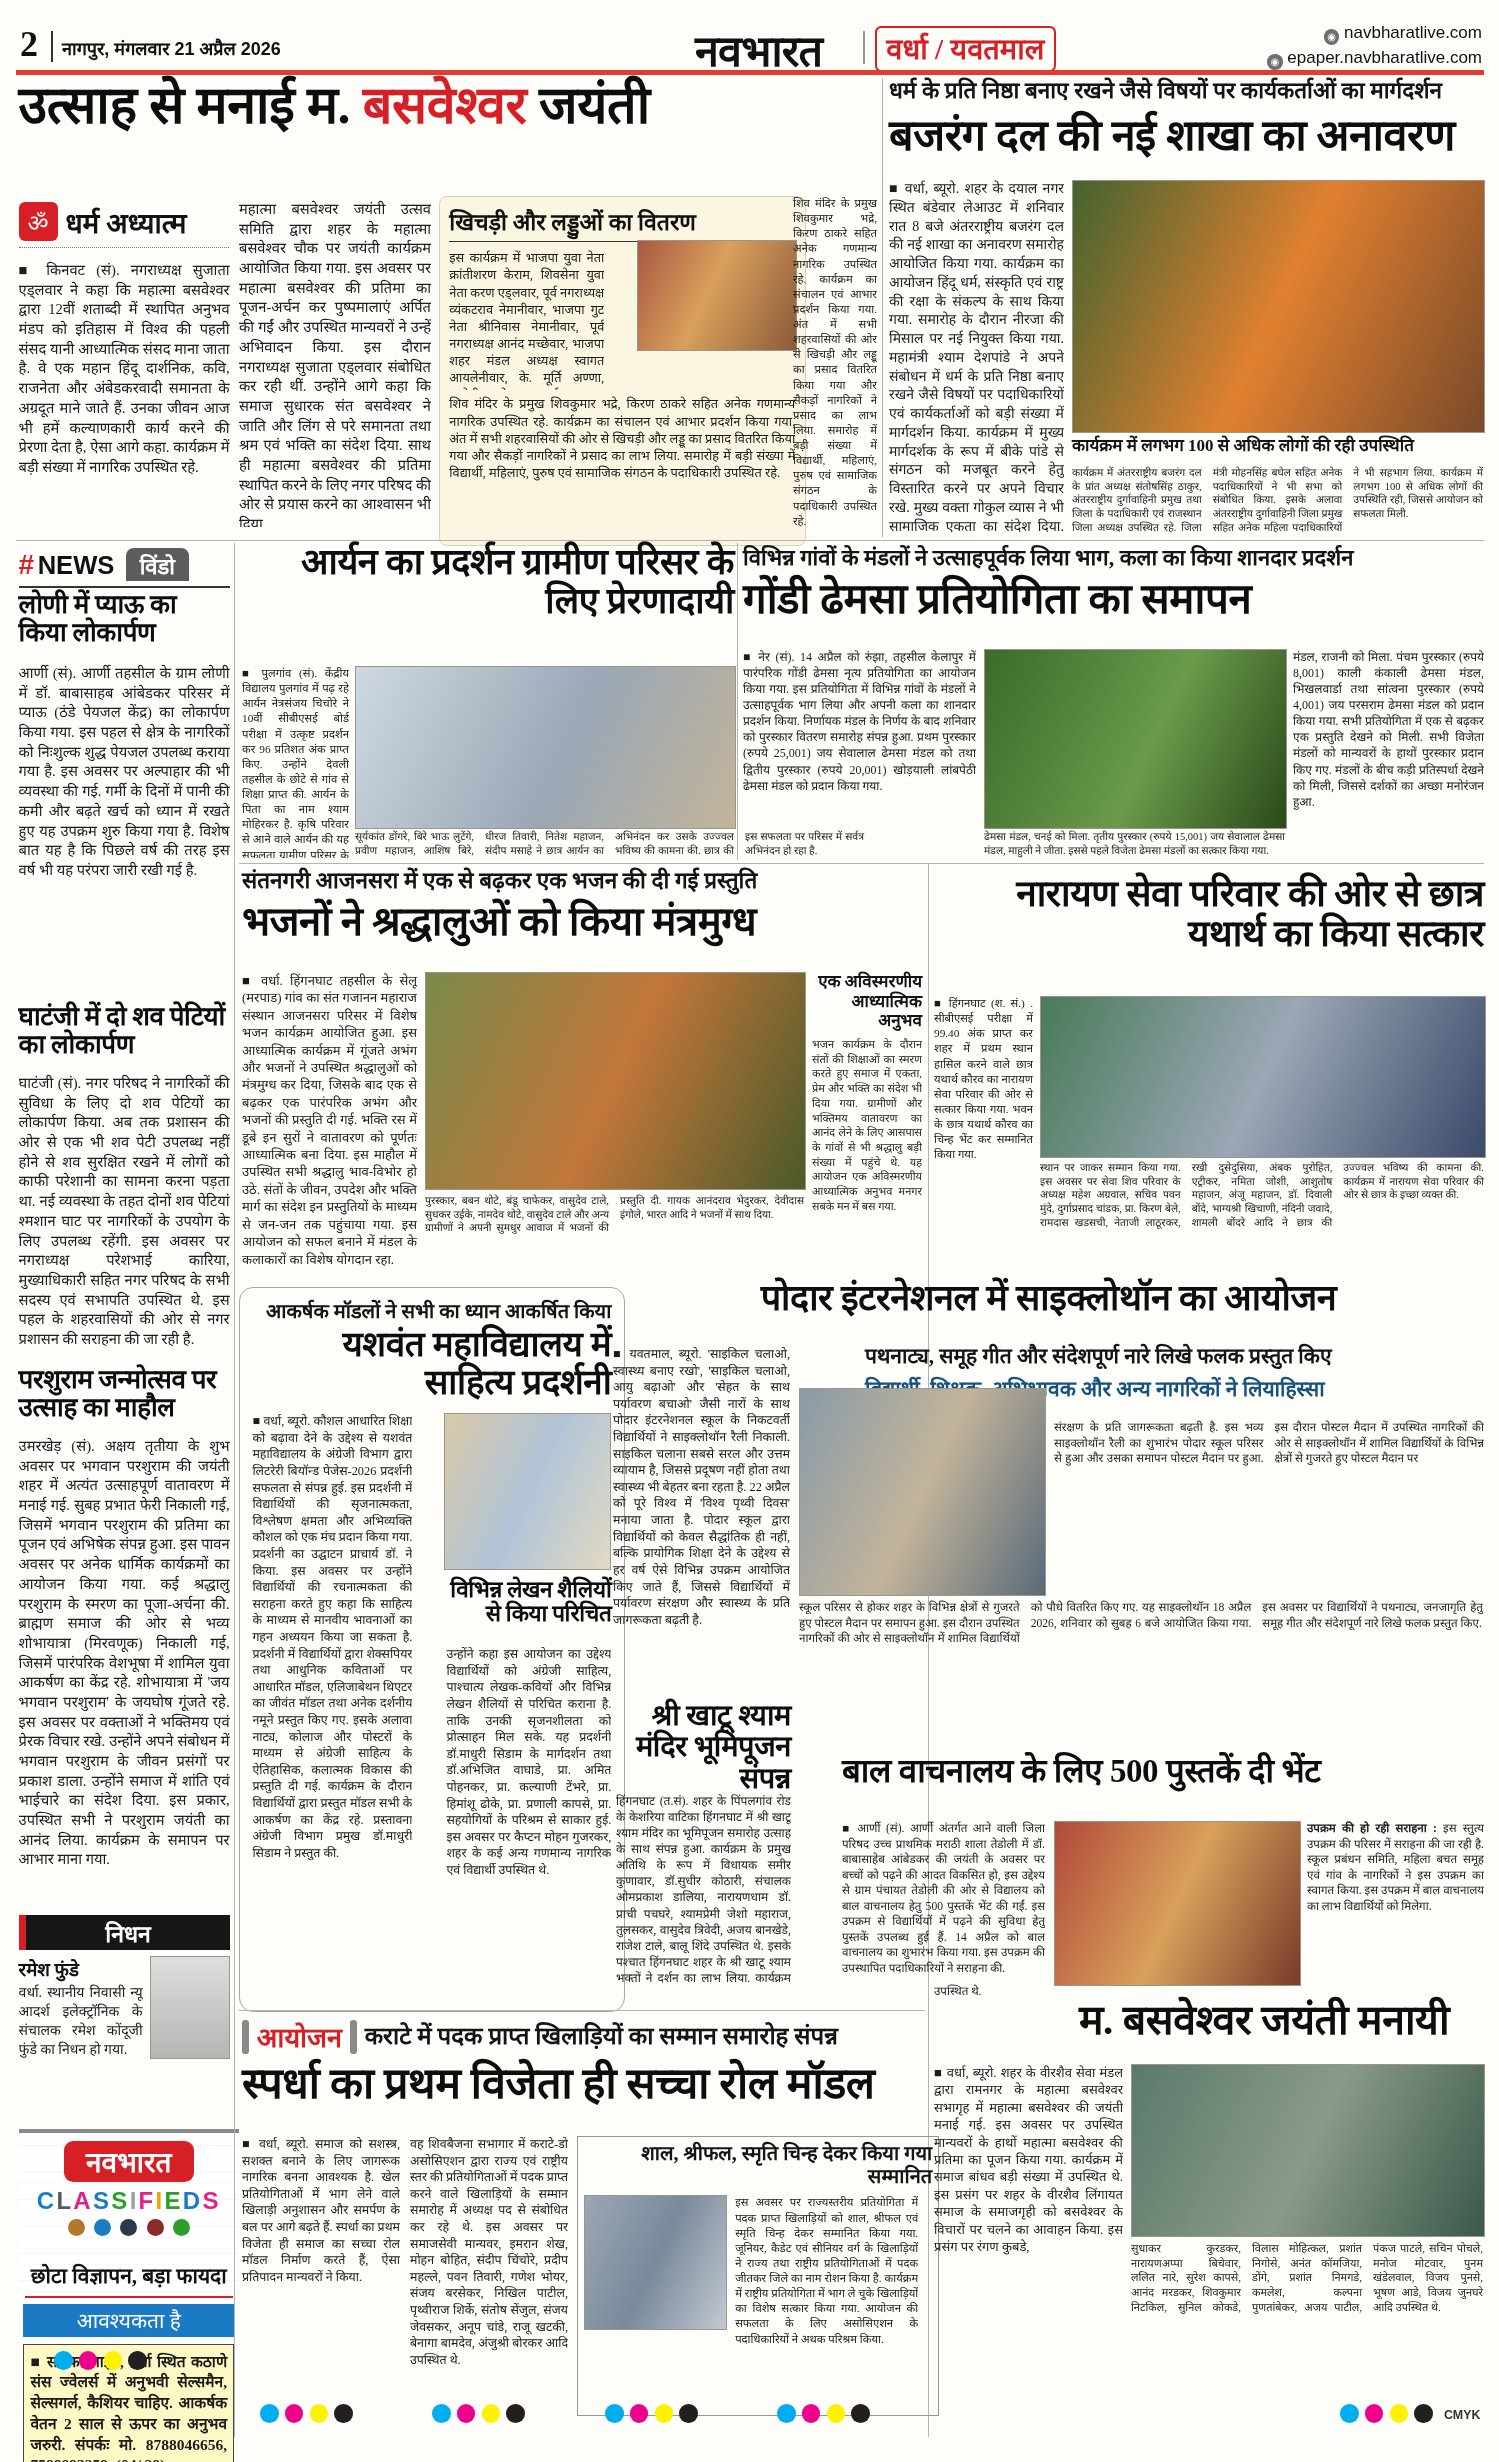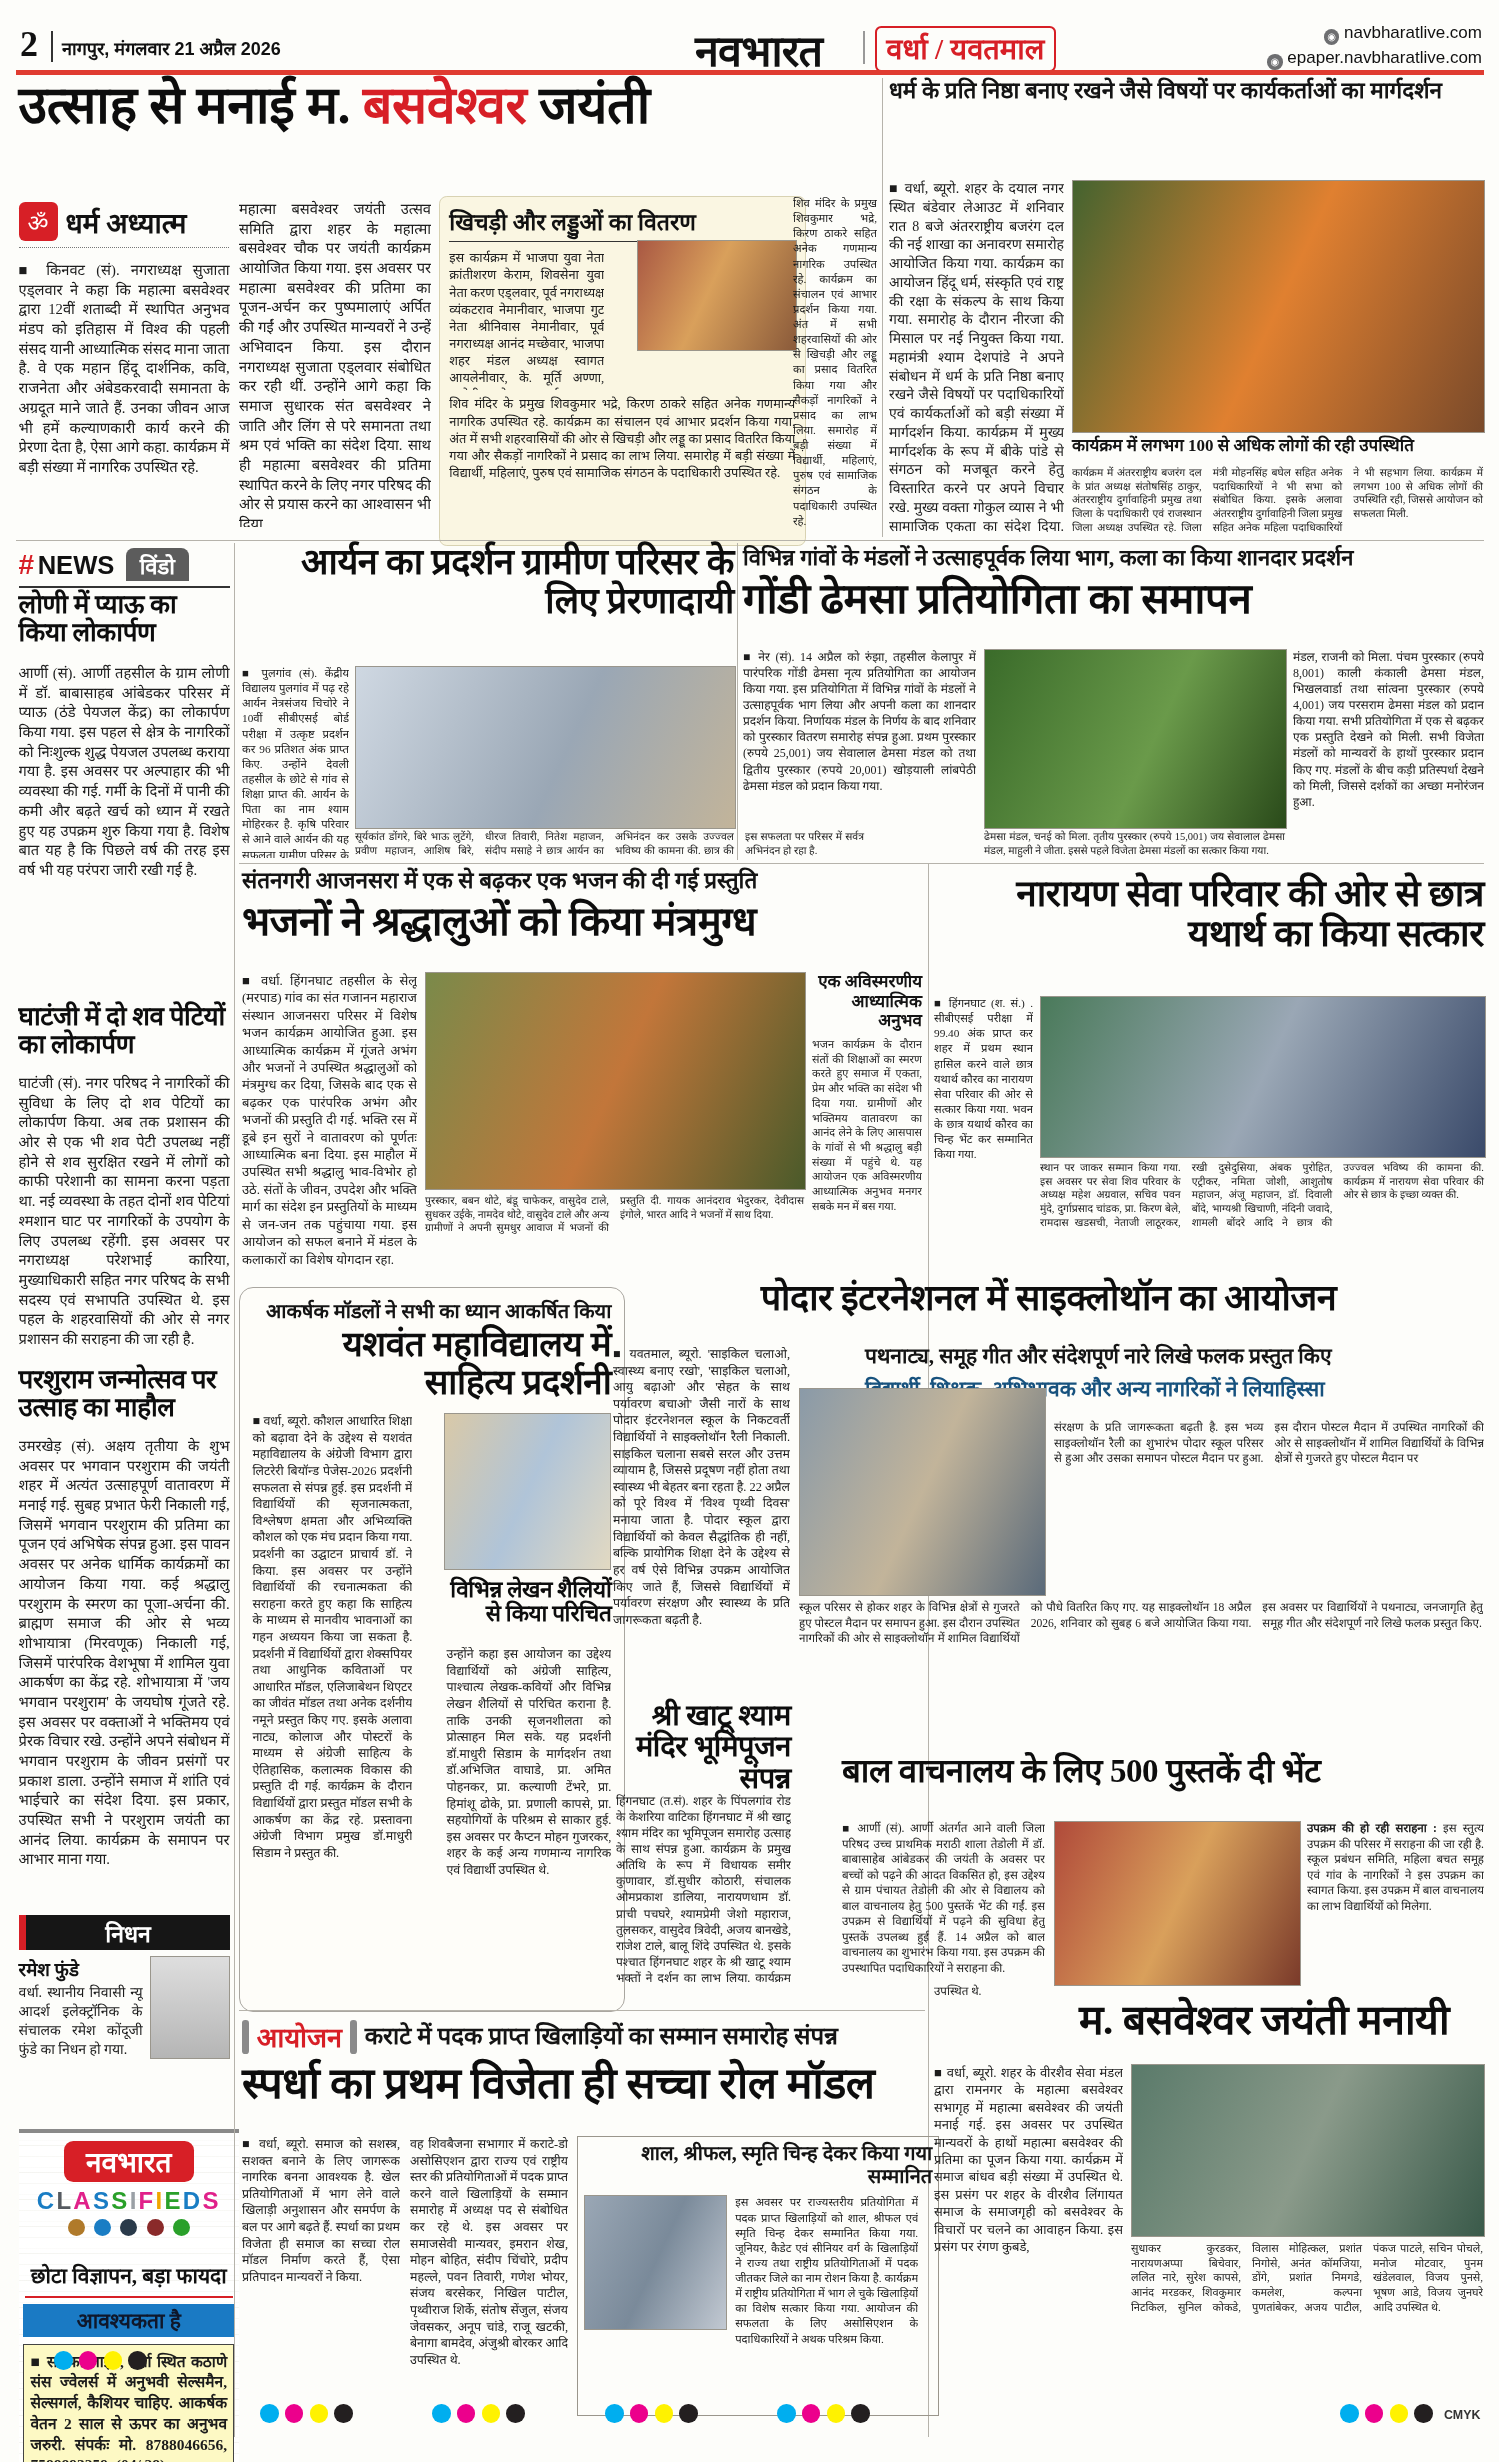--- a/index.html
+++ b/index.html
@@ -71,20 +71,21 @@
     <div style="font-size:23px;font-weight:800;border-bottom:1.6px solid #333;padding-bottom:4.7px;">खिचड़ी और लड्डुओं का वितरण</div>
     <div class="photo ph1 abs" style="right:7.8px;top:43px;width:158px;height:109px;"></div>
     <div class="bodytxt" style="margin-top:7.8px;width:155px;height:140px;font-size:12.8px;">इस कार्यक्रम में भाजपा युवा नेता क्रांतीशरण केराम, शिवसेना युवा नेता करण एड्लवार, पूर्व नगराध्यक्ष व्यंकटराव नेमानीवार, भाजपा गुट नेता श्रीनिवास नेमानीवार, पूर्व नगराध्यक्ष आनंद मच्छेवार, भाजपा शहर मंडल अध्यक्ष स्वागत आयलेनीवार, के. मूर्ति अण्णा, मारोती मुनेश्वर, पार्षद अभय महाजन, प्रविण राठोड, संतोष मरस्कोल्हे, प्रशांत कोरडे, प्रभु कोल्हे, राजू मादेवार सहित अनेक कार्यकर्ता उपस्थित रहे.</div>
     <div class="bodytxt" style="margin-top:6.2px;width:100%;height:116px;font-size:12.8px;">शिव मंदिर के प्रमुख शिवकुमार भद्रे, किरण ठाकरे सहित अनेक गणमान्य नागरिक उपस्थित रहे. कार्यक्रम का संचालन एवं आभार प्रदर्शन किया गया. अंत में सभी शहरवासियों की ओर से खिचड़ी और लड्डू का प्रसाद वितरित किया गया और सैकड़ों नागरिकों ने प्रसाद का लाभ लिया. समारोह में बड़ी संख्या में विद्यार्थी, महिलाएं, पुरुष एवं सामाजिक संगठन के पदाधिकारी उपस्थित रहे.</div>
   </div>
   <div class="abs bodytxt" style="left:793px;top:196px;width:84px;height:332px;font-size:11.3px;">शिव मंदिर के प्रमुख शिवकुमार भद्रे, किरण ठाकरे सहित अनेक गणमान्य नागरिक उपस्थित रहे. कार्यक्रम का संचालन एवं आभार प्रदर्शन किया गया. अंत में सभी शहरवासियों की ओर से खिचड़ी और लड्डू का प्रसाद वितरित किया गया और सैकड़ों नागरिकों ने प्रसाद का लाभ लिया. समारोह में बड़ी संख्या में विद्यार्थी, महिलाएं, पुरुष एवं सामाजिक संगठन के पदाधिकारी उपस्थित रहे.</div>
 
   <div class="abs vrule" style="left:882px;top:78px;height:459px;"></div>
 
   <div class="abs kick" style="left:889px;top:78px;width:594px;font-size:22.5px;">धर्म के प्रति निष्ठा बनाए रखने जैसे विषयों पर कार्यकर्ताओं का मार्गदर्शन</div>
+  <div class="abs hl" style="left:889px;top:113px;width:594px;font-size:43px;">बजरंग दल की नई शाखा का अनावरण</div>
   <div class="abs bodytxt" style="left:889px;top:180px;width:175px;height:355px;font-size:14px;">■ वर्धा, ब्यूरो. शहर के दयाल नगर स्थित बंडेवार लेआउट में शनिवार रात 8 बजे अंतरराष्ट्रीय बजरंग दल की नई शाखा का अनावरण समारोह आयोजित किया गया. कार्यक्रम का आयोजन हिंदू धर्म, संस्कृति एवं राष्ट्र की रक्षा के संकल्प के साथ किया गया. समारोह के दौरान नीरजा की मिसाल पर नई नियुक्त किया गया. महामंत्री श्याम देशपांडे ने अपने संबोधन में धर्म के प्रति निष्ठा बनाए रखने जैसे विषयों पर पदाधिकारियों एवं कार्यकर्ताओं को बड़ी संख्या में मार्गदर्शन किया. कार्यक्रम में मुख्य मार्गदर्शक के रूप में बीके पांडे से संगठन को मजबूत करने हेतु विस्तारित करने पर अपने विचार रखे. मुख्य वक्ता गोकुल व्यास ने भी सामाजिक एकता का संदेश दिया. अखिल अंतर्गत आने पर वर्धा जिला</div>
   <div class="abs photo ph2" style="left:1072px;top:180px;width:411px;height:251px;"></div>
   <div class="abs kick" style="left:1072px;top:436px;width:411px;font-size:17px;">कार्यक्रम में लगभग 100 से अधिक लोगों की रही उपस्थिति</div>
   <div class="abs cap cols3" style="left:1072px;top:466px;width:411px;height:70px;">कार्यक्रम में अंतरराष्ट्रीय बजरंग दल के प्रांत अध्यक्ष संतोषसिंह ठाकुर, अंतरराष्ट्रीय दुर्गावाहिनी प्रमुख तथा जिला के पदाधिकारी एवं राजस्थान जिला अध्यक्ष उपस्थित रहे. जिला मंत्री मोहनसिंह बघेल सहित अनेक पदाधिकारियों ने भी सभा को संबोधित किया. इसके अलावा अंतरराष्ट्रीय दुर्गावाहिनी जिला प्रमुख सहित अनेक महिला पदाधिकारियों ने भी सहभाग लिया. कार्यक्रम में लगभग 100 से अधिक लोगों की उपस्थिति रही, जिससे आयोजन को सफलता मिली.</div>
 
   <div class="abs hrule" style="left:15.5px;top:540px;width:1468px;"></div>
 
   <div class="abs" style="left:18.6px;top:548px;width:211px;border-bottom:2.3px solid #333;padding-bottom:4.7px;font-family:'Liberation Sans',sans-serif;">
     <span class="red" style="font-size:28px;font-weight:900;">#</span>
     <span style="font-size:25.6px;font-weight:900;">NEWS</span>
@@ -116,21 +117,21 @@
     <div style="font-size:24px;font-weight:900;letter-spacing:2.3px;margin-top:4.7px;font-family:'Liberation Sans',sans-serif;"><span style="color: rgb(26, 125, 196);">C</span><span style="color: rgb(85, 90, 96);">L</span><span style="color: rgb(224, 33, 138);">A</span><span style="color: rgb(26, 125, 196);">S</span><span style="color: rgb(42, 160, 42);">S</span><span style="color: rgb(154, 160, 166);">I</span><span style="color: rgb(224, 33, 138);">F</span><span style="color: rgb(240, 165, 0);">I</span><span style="color: rgb(42, 160, 42);">E</span><span style="color: rgb(26, 125, 196);">D</span><span style="color: rgb(224, 33, 138);">S</span></div>
     <div style="margin-top:4.7px;">
       <span class="dot" style="background:#b07a2a;width:17px;height:17px;"></span>
       <span class="dot" style="background:#1a7dc4;width:17px;height:17px;"></span>
       <span class="dot" style="background:#2a3a4a;width:17px;height:17px;"></span>
       <span class="dot" style="background:#8a2a2a;width:17px;height:17px;"></span>
       <span class="dot" style="background:#2aa02a;width:17px;height:17px;margin-right:0;"></span>
     </div>
     <div style="font-size:21px;font-weight:800;margin-top:21px;">छोटा विज्ञापन, बड़ा फायदा</div>
     <div style="height:2.3px;background:#d71f26;margin:6.2px 1.6px;"></div>
-    <div style="background:#1a7ac4;color:#0f172a;font-size:21px;font-weight:700;padding:2.3px 0;">आवश्यकता है</div>
+    <div style="background:#1a7ac4;color:#ffffff;font-size:21px;font-weight:400;padding:2.3px 0;">आवश्यकता है</div>
     <div class="bodytxt" style="background:#fdf9c4;border:1.6px solid #444;margin-top:7.8px;padding:6.2px;font-size:15.5px;font-weight:700;text-align:justify;">■ सराफा लाइन, वर्धा स्थित कठाणे संस ज्वेलर्स में अनुभवी सेल्समैन, सेल्सगर्ल, कैशियर चाहिए. आकर्षक वेतन 2 साल से ऊपर का अनुभव जरुरी. संपर्कः मो. 8788046656, 7588893259. (04/ 28)</div>
   </div>
   <div class="abs cmyk-dots" style="left:54px;top:2351px;"><span class="dot" style="background: rgb(0, 174, 239); width: 18.6px; height: 18.6px;"></span><span class="dot" style="background: rgb(236, 0, 140); width: 18.6px; height: 18.6px;"></span><span class="dot" style="background: rgb(255, 242, 0); width: 18.6px; height: 18.6px;"></span><span class="dot" style="background: rgb(35, 31, 32); width: 18.6px; height: 18.6px;"></span></div>
 
   <div class="abs vrule" style="left:234px;top:543px;height:1894px;"></div>
 
   <div class="abs hl center" style="left:242px;top:543px;width:492px;font-size:36px;">आर्यन का प्रदर्शन ग्रामीण परिसर के लिए प्रेरणादायी</div>
   <div class="abs bodytxt" style="left:242px;top:666px;width:107px;height:192px;font-size:11.3px;">■ पुलगांव (सं). केंद्रीय विद्यालय पुलगांव में पढ़ रहे आर्यन नेत्रसंजय चिचोरे ने 10वीं सीबीएसई बोर्ड परीक्षा में उत्कृष्ट प्रदर्शन कर 96 प्रतिशत अंक प्राप्त किए. उन्होंने देवली तहसील के छोटे से गांव से शिक्षा प्राप्त की. आर्यन के पिता का नाम श्याम मोहिरकर है. कृषि परिवार से आने वाले आर्यन की यह सफलता ग्रामीण परिसर के विद्यार्थियों के लिए प्रेरणादायी साबित हुई है.</div>
   <div class="abs photo ph3" style="left:355px;top:666px;width:379px;height:161px;"></div>
   <div class="abs cap cols3" style="left:355px;top:830px;width:379px;height:29.5px;">सूर्यकांत डोंगरे, बिरे भाऊ लुटेंगे, प्रवीण महाजन, आशिष बिरे, धीरज तिवारी, नितेश महाजन, संदीप मसाहे ने छात्र आर्यन का अभिनंदन कर उसके उज्ज्वल भविष्य की कामना की. छात्र की इस सफलता पर परिसर में सर्वत्र अभिनंदन हो रहा है.</div>

